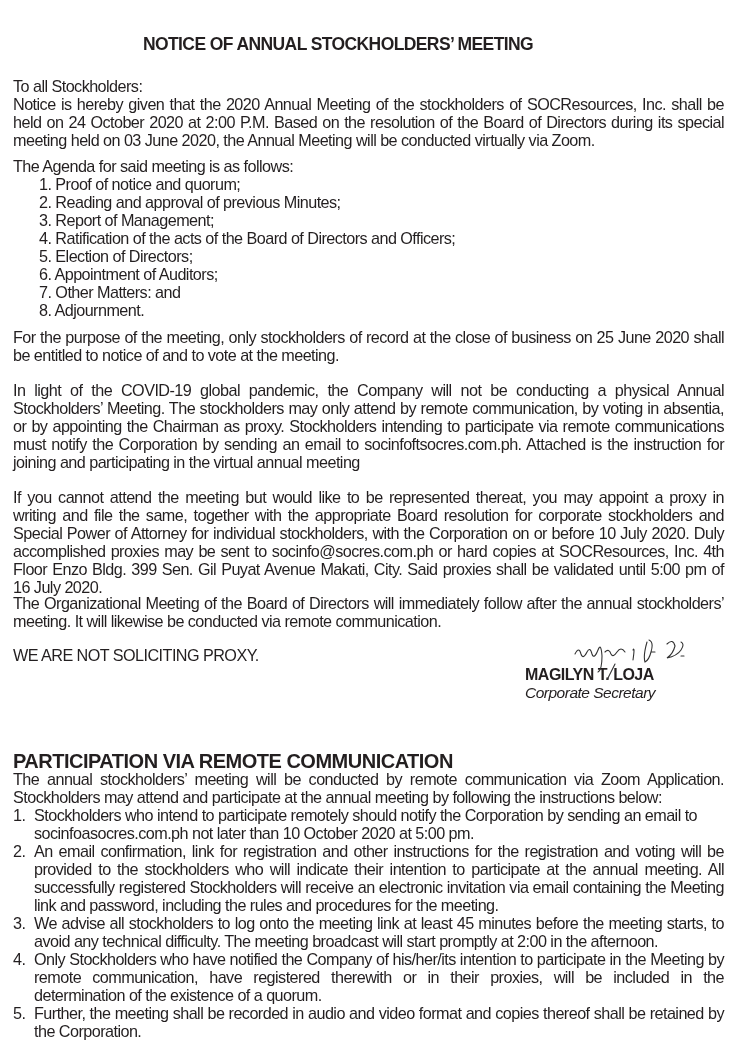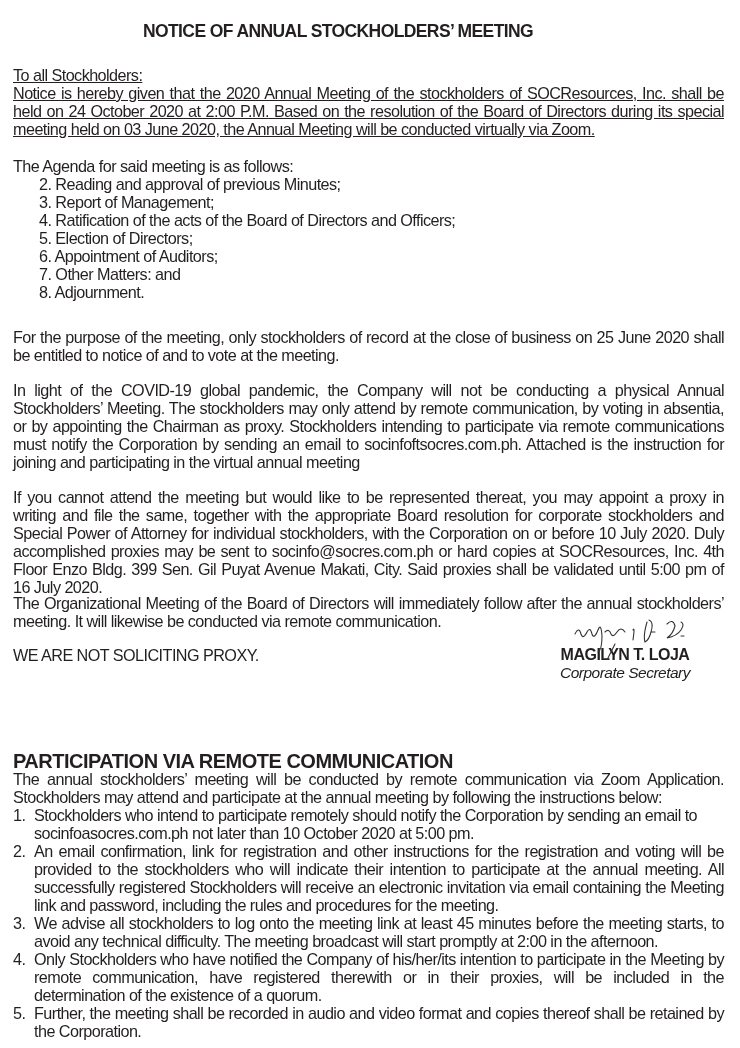--- a/index.html
+++ b/index.html
@@ -1,43 +1,44 @@
 <!DOCTYPE html>
 <html><head>
 <meta charset="utf-8">
 <style>
   html, body { margin: 0; padding: 0; background: #ffffff; }
   body { width: 740px; height: 1048px; overflow: hidden; position: relative; color: #231f20; }
   .cond { font-family: "Liberation Sans", sans-serif; font-size: 16.2px; line-height: 18px; letter-spacing: -0.55px; }
-  .title { position: absolute; left: 0; top: 21px; width: 676px; text-align: center; font-family: "Liberation Sans", sans-serif; font-weight: bold; font-size: 17.5px; letter-spacing: -0.6px; color: #231f20; }
+  .title { position: absolute; left: 0; top: 34px; width: 676px; text-align: center; font-family: "Liberation Sans", sans-serif; font-weight: bold; font-size: 17.5px; letter-spacing: -0.6px; color: #231f20; }
   .block { position: absolute; left: 13px; width: 711px; }
   .justify { text-align: justify; text-align-last: left; }
   .agenda-list { list-style: none; margin: 0; padding: 0 0 0 26px; }
-  .sig-area { position: absolute; right: 15px; top: 612px; width: 200px; text-align: center; }
+  .sig-area { position: absolute; right: 15px; top: 632px; width: 200px; text-align: left; }
   .sig-name { font-family: "Liberation Sans", sans-serif; font-weight: bold; font-size: 16px; letter-spacing: -0.5px; line-height: 18px; }
   .sig-title { font-family: Liberation Sans, sans-serif; font-style: italic; font-size: 15.5px; letter-spacing: -0.5px; line-height: 18px; }
   .signature { position: absolute; right: 0; top: 0; width: 170px; height: 48px; }
   .h2 { font-family: Liberation Sans, sans-serif; font-weight: bold; font-size: 20px; letter-spacing: -0.5px; line-height: 18px; }
   .olist { margin: 0; padding: 0; list-style: none; }
   .olist li { position: relative; padding-left: 21px; }
   .olist li .num { position: absolute; left: 0; top: 0; }
 </style>
 </head>
 <body>
 
 <div class="title">NOTICE OF ANNUAL STOCKHOLDERS’ MEETING</div>
 
-<div class="block cond" style="top:66px;text-decoration:underline;">
+<div class="block cond" style="top:77px;">
   <div>To all Stockholders:</div>
   <div class="justify">Notice is hereby given that the 2020 Annual Meeting of the stockholders of SOCResources, Inc. shall be held on 24 October 2020 at 2:00 P.M. Based on the resolution of the Board of Directors during its special meeting held on 03 June 2020, the Annual Meeting will be conducted virtually via Zoom.</div>
 </div>
 
 <div class="block cond" style="top:157px;">
   <div>The Agenda for said meeting is as follows:</div>
   <ul class="agenda-list">
+    <li>1. Proof of notice and quorum;</li>
     <li>2. Reading and approval of previous Minutes;</li>
     <li>3. Report of Management;</li>
     <li>4. Ratification of the acts of the Board of Directors and Officers;</li>
     <li>5. Election of Directors;</li>
     <li>6. Appointment of Auditors;</li>
     <li>7. Other Matters: and</li>
     <li>8. Adjournment.</li>
   </ul>
 </div>
 

